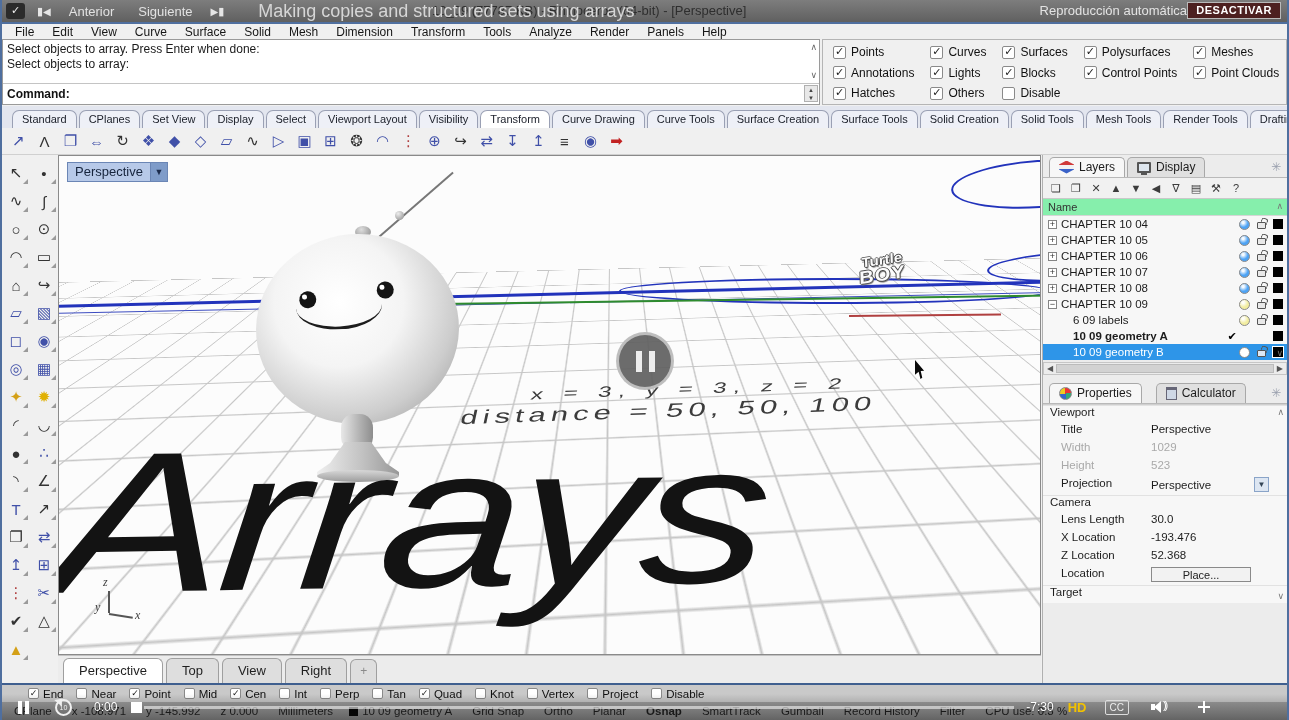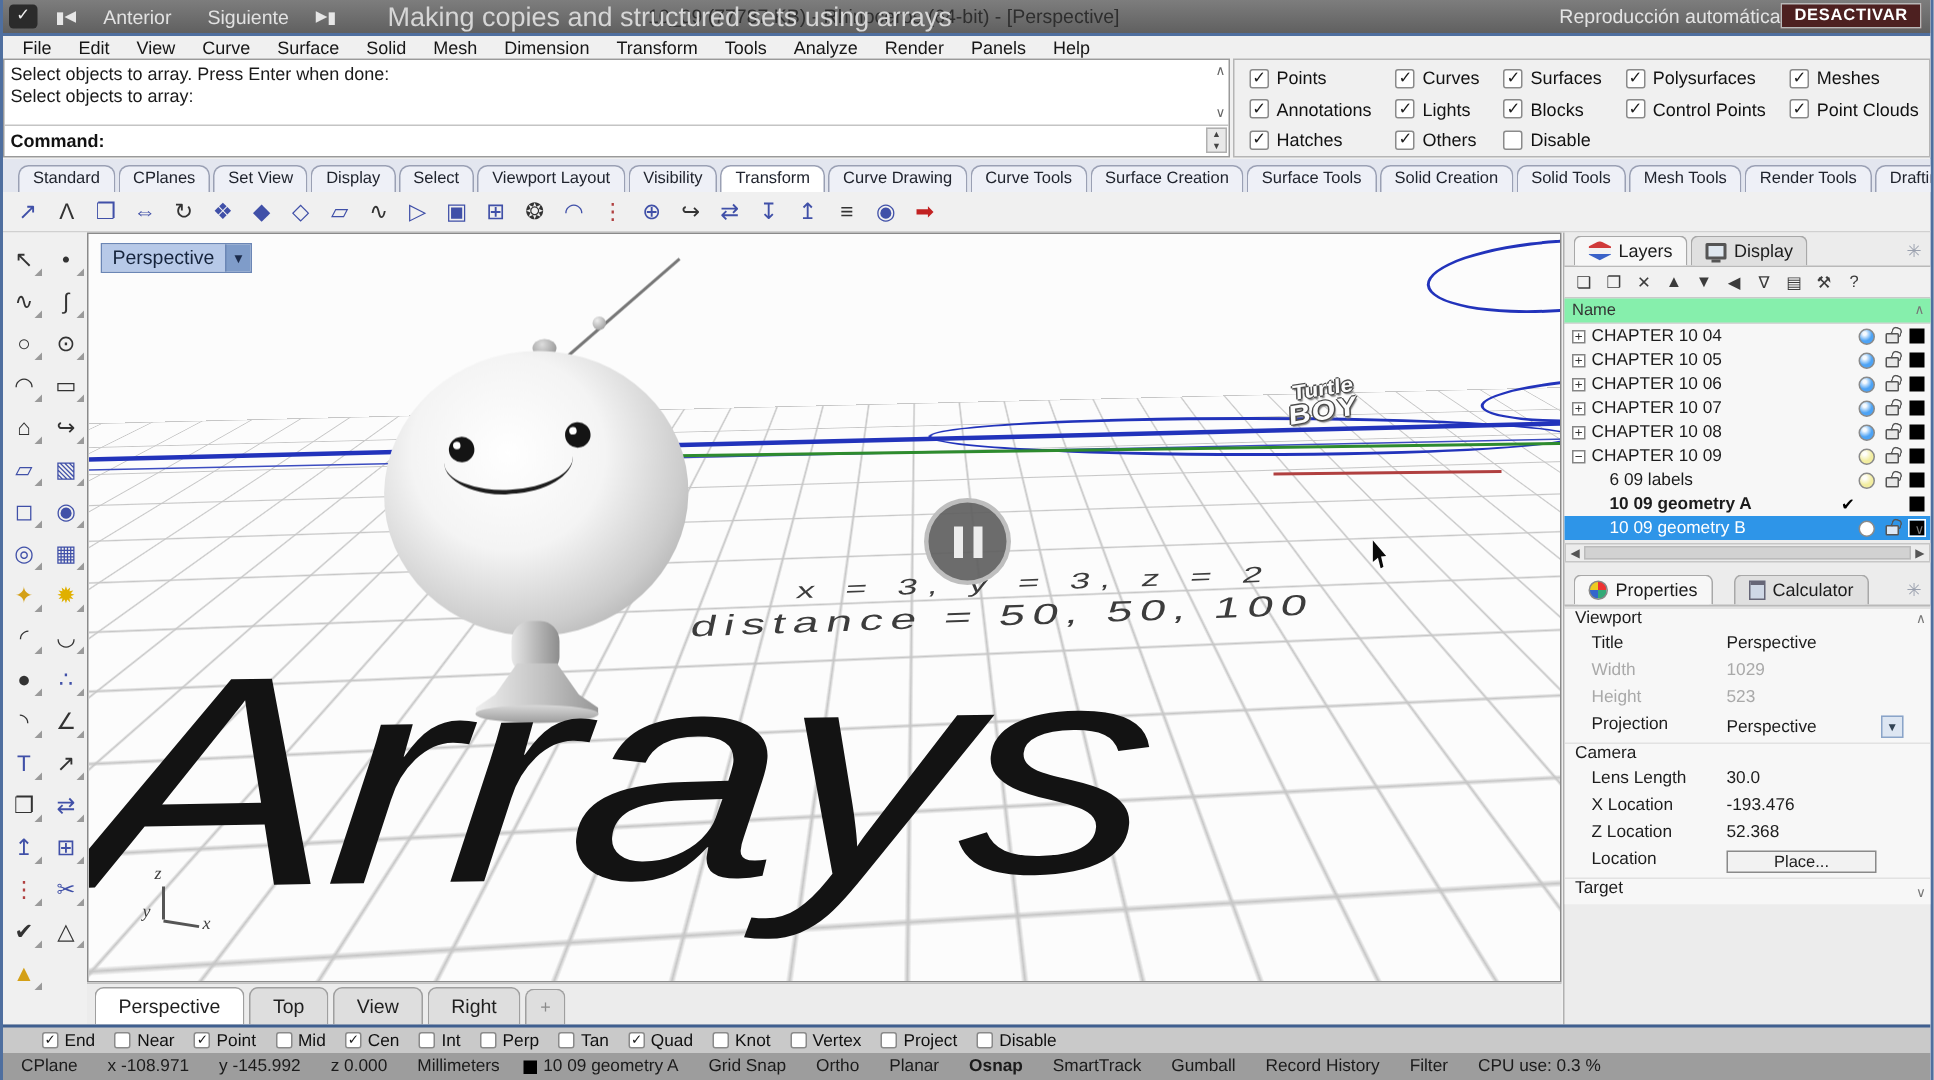--- a/index.html
+++ b/index.html
@@ -952,14 +952,33 @@
         <span>Filter</span>
       </div>
 
       <div class="sb-item w-normal">
         <span class="sb-swatch" style="background: rgb(0, 0, 0); width: 0px;"></span>
         <span>CPU use: 0.3 %</span>
       </div>
 
   </div>
 
+  <div class="player-bottom">
+    <div class="pb-pause">
+        <span></span>
+        <span></span>
+      </div>
+    <div class="replay">10</div>
+    <div class="pb-elapsed">0:00</div>
+    <div class="scrub-handle"></div>
+    <div class="scrub-track"></div>
+    <div class="pb-remaining">-7:30</div>
+    <div class="hd-badge">HD</div>
+    <div class="cc-badge">CC</div>
+    <div class="vol">
+      <span class="vbody"></span>
+        <span class="vcone"></span>
+        <span class="vwave">))</span>
+    </div>
+    <div class="fs-icon"></div>
+  </div>
 
 </div>
 
 </body></html>

